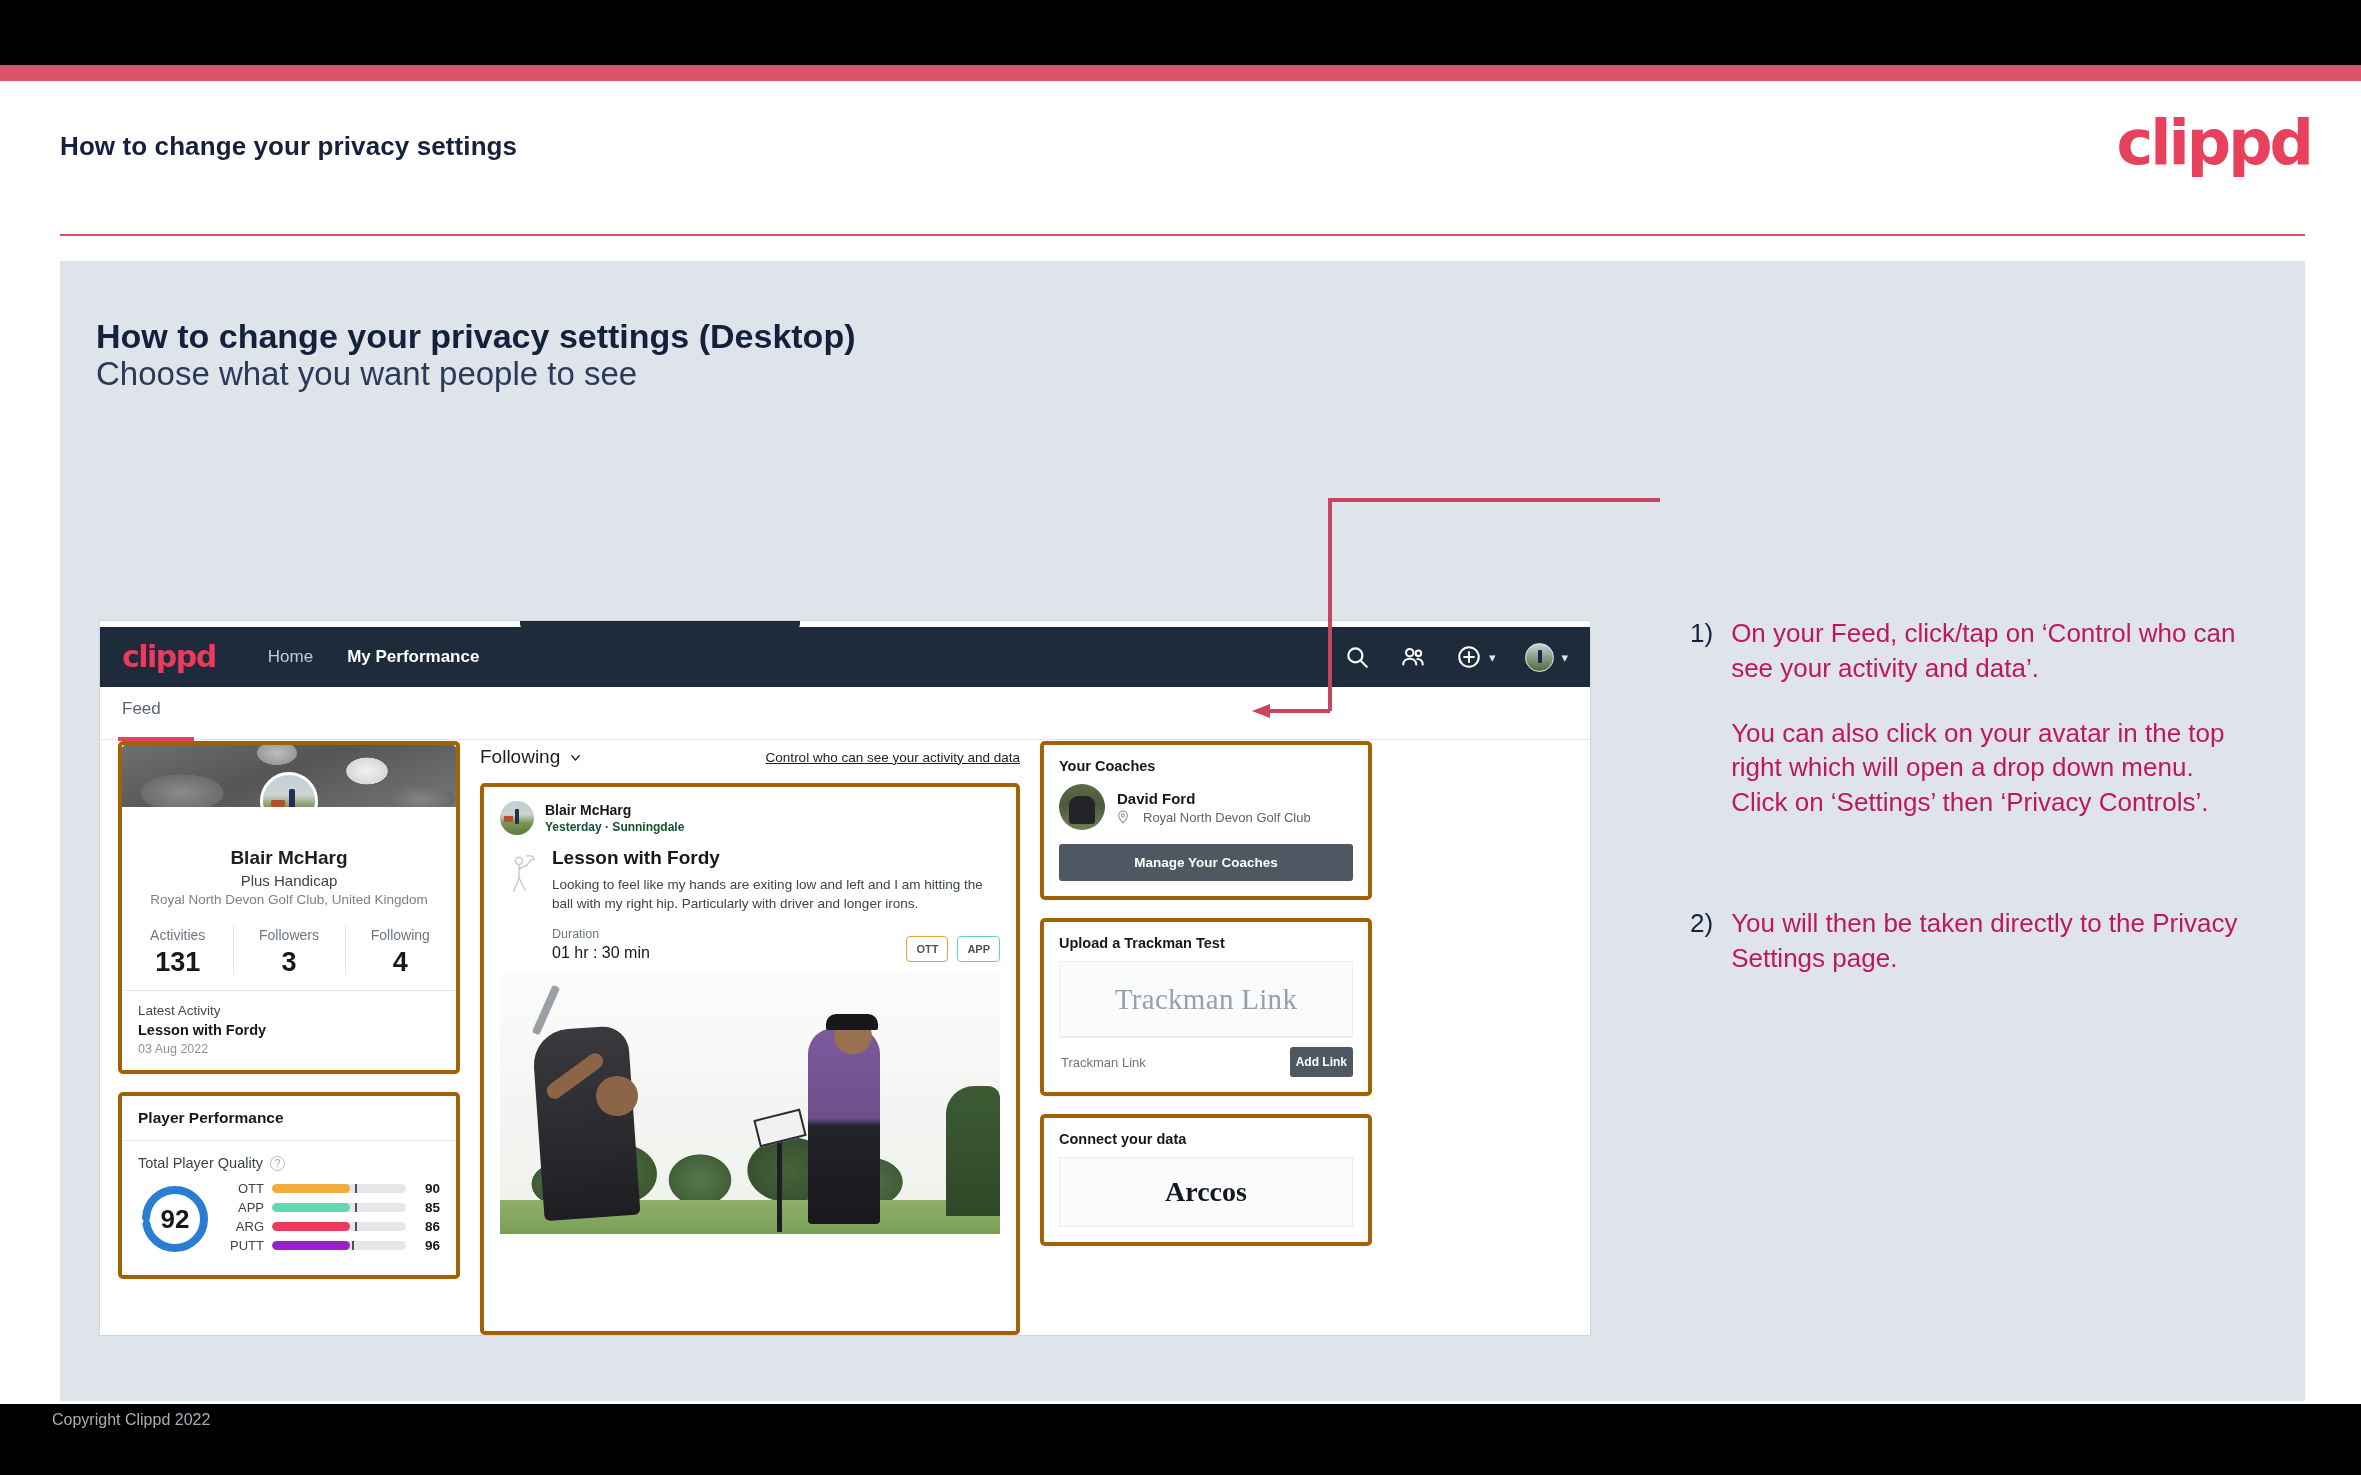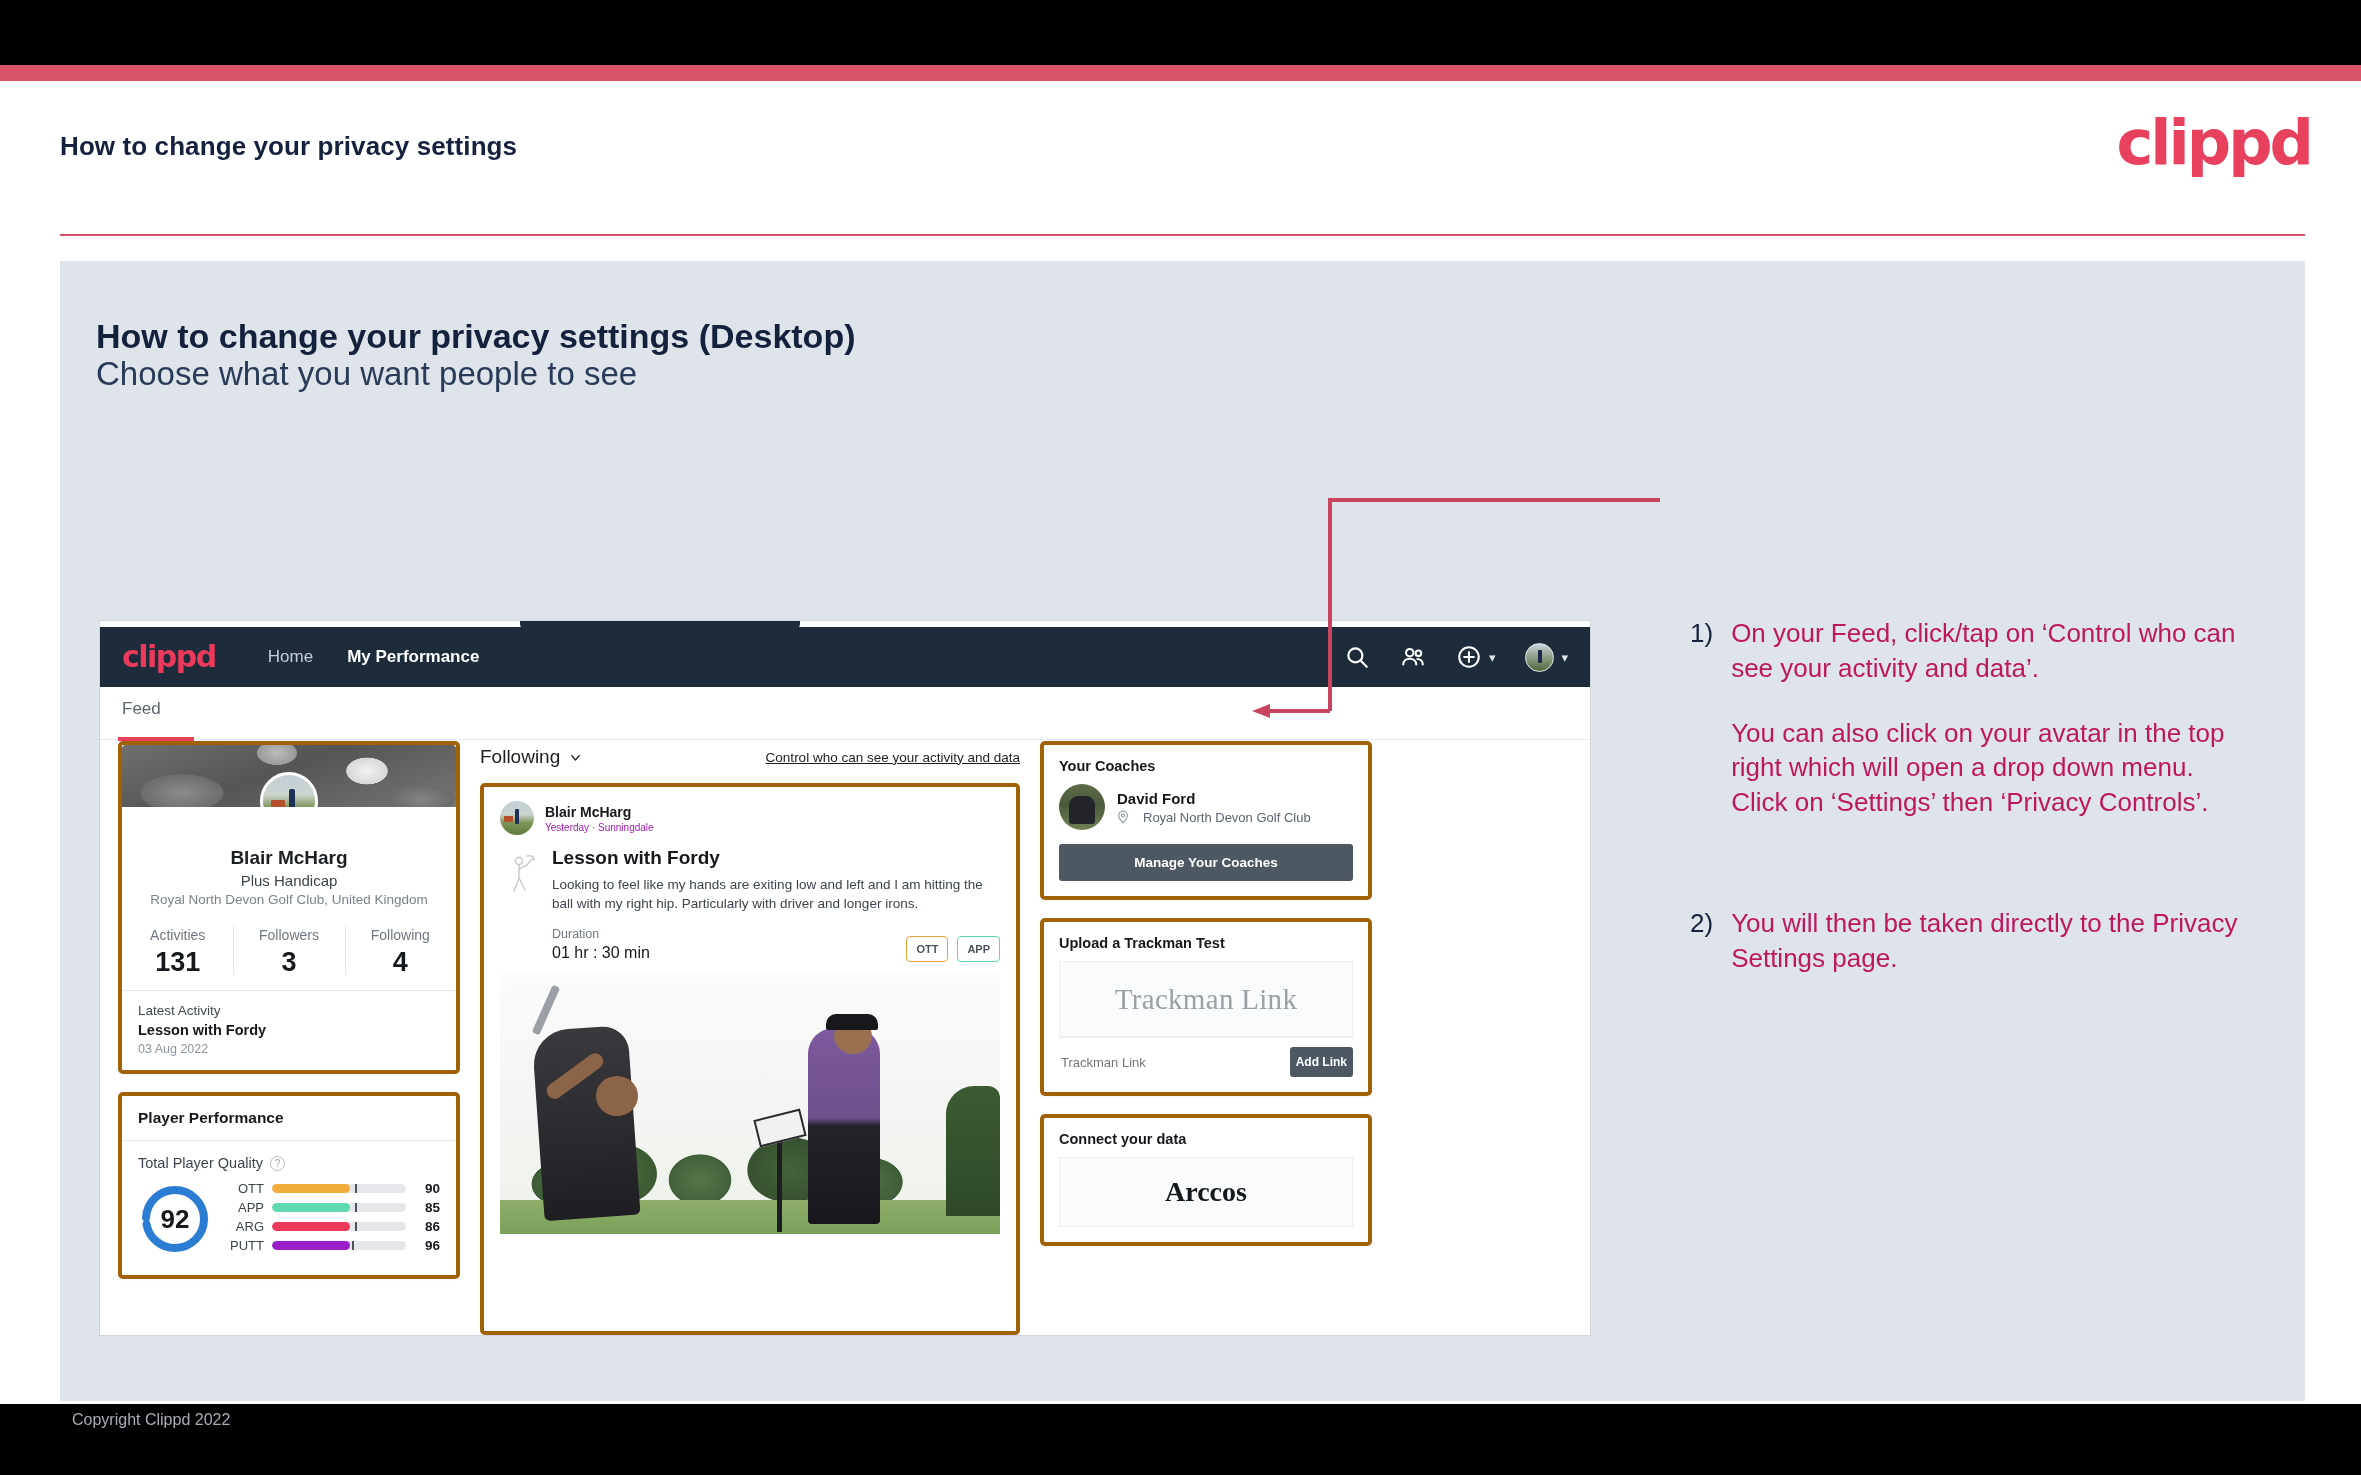--- a/index.html
+++ b/index.html
@@ -181,21 +181,21 @@
   }
   .post-card { margin-top:10px; height:552px; overflow:hidden; }
   .post-head { display:flex; align-items:center; gap:11px; padding:14px 16px 6px; }
   .post-avatar {
     width:34px; height:34px; border-radius:50%; overflow:hidden; position:relative; flex:none;
     background:linear-gradient(180deg,#c2cfd8 0%,#ccd3cd 40%,#7d9558 64%,#5d7a3c 100%);
   }
   .post-avatar .fig { position:absolute; left:15px; top:8px; width:4px; height:15px; background:#1e2f57; border-radius:1px; }
   .post-avatar .cart { position:absolute; left:4px; top:15px; width:9px; height:6px; background:#b4502c; }
   .post-author { font-size:14px; font-weight:700; color:#15181c; }
-  .post-meta { font-size:10px; color:#a21caf; margin-top:2px; }
+  .post-meta { font-size:12px; color:#14532d; margin-top:2px;font-weight:bold; }
   .post-main { display:flex; gap:10px; padding:6px 16px 0 16px; }
   .swing-icon {
     width:42px; height:46px; flex:none; opacity:.45; margin-top:6px;
   }
   .post-title { font-size:19px; font-weight:700; color:#15181c; }
   .post-text { font-size:13.5px; color:#3c444d; line-height:1.42; margin-top:6px; }
   .duration-row { display:flex; align-items:flex-end; justify-content:space-between; padding:14px 16px 0 68px; }
   .dur-label { font-size:12.5px; color:#6e7781; }
   .dur-value { font-size:16px; color:#15181c; margin-top:3px; }
   .chips { display:flex; gap:9px; }
@@ -281,21 +281,21 @@
 
   
   .instructions { position:absolute; left:1630px; top:355px; width:560px; }
   .ins-item { display:flex; gap:18px; margin-bottom:0; }
   .ins-num { font-size:26px; color:#16213e; line-height:1.34; flex:none; }
   .ins-text { font-size:26px; color:#be185d; line-height:1.34; }
   .ins-gap-1 { height:30px; }
   .ins-gap-2 { height:86px; }
 
   .copyright {
-    position:absolute; left:72px; top:1330px; font-size:16px; color:#a7adb5;
+    position:absolute; left:52px; top:1330px; font-size:16px; color:#a7adb5;
   }
 </style>
 </head>
 <body>
 
 <div class="letterbox-top"></div>
 <div class="accent-rule"></div>
 <div class="letterbox-bottom"></div>
 
 <div class="slide">

